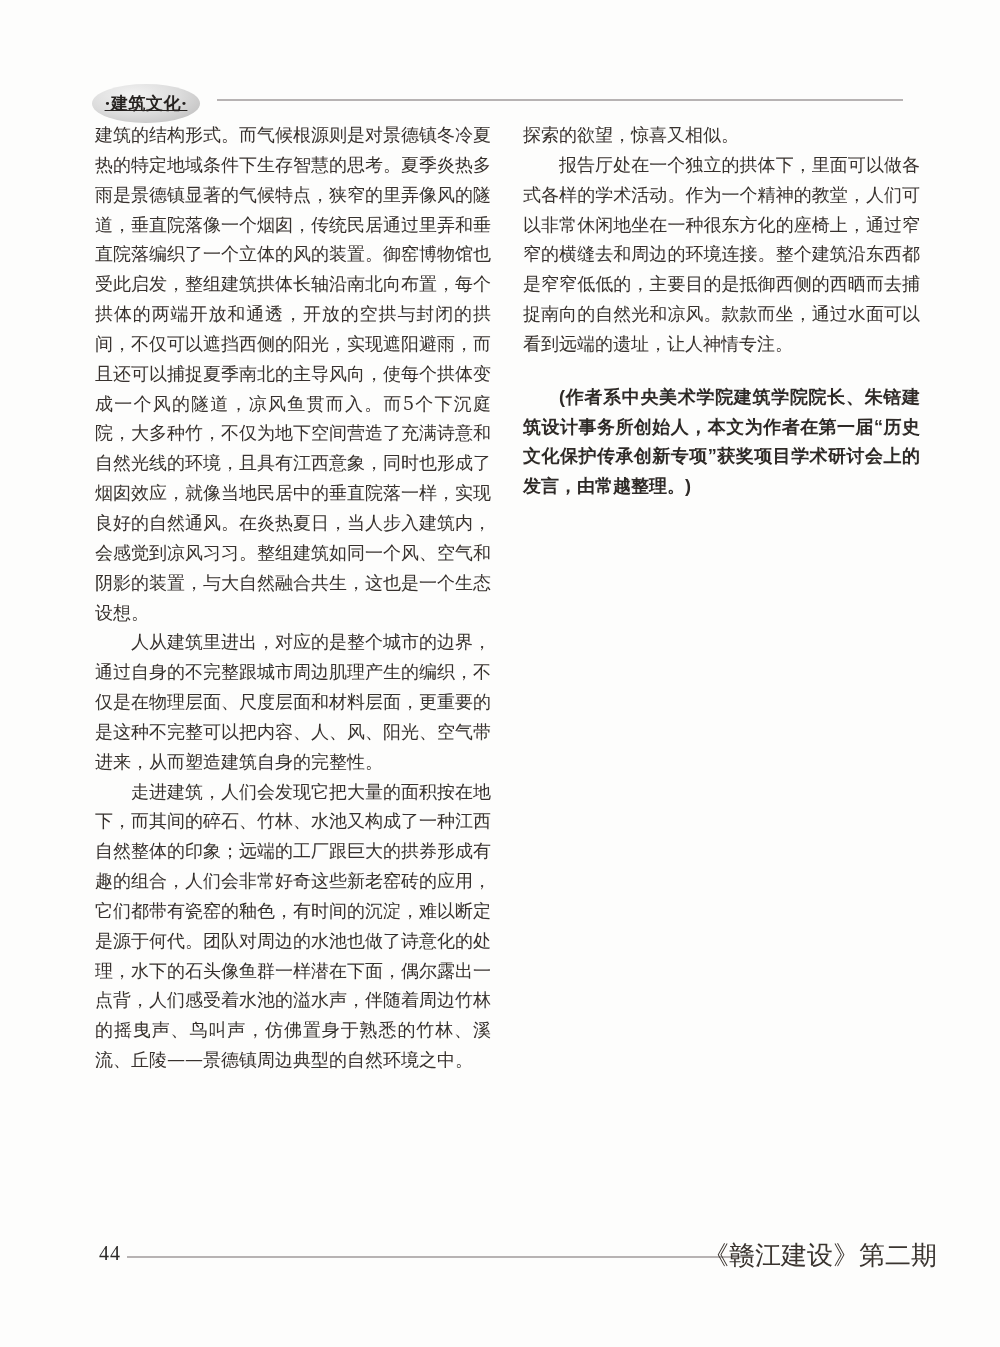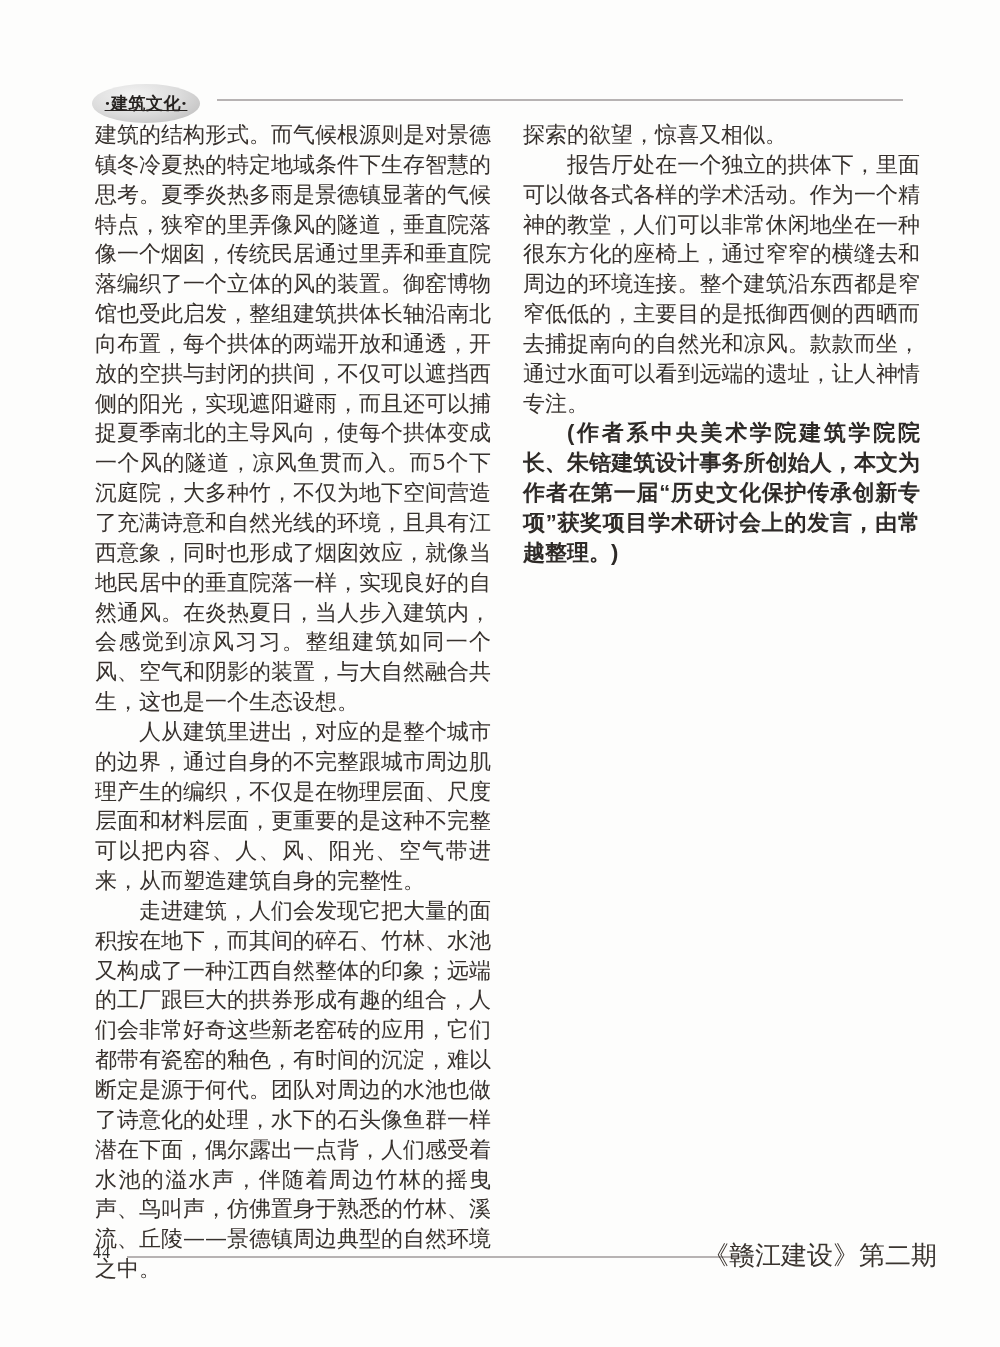--- a/index.html
+++ b/index.html
@@ -24,38 +24,39 @@
     text-decoration:underline;
   }
   .header-rule {
     position:absolute; left:217px; top:99px;
     width:686px; height:2px;
     background:#b7b3b3;
   }
   
   .col {
     position:absolute; top:120px;
-    font-size:22px; line-height:29.85px;
+    font-size:18px; line-height:29.85px;
     text-align:justify;
     text-justify:inter-character;
     letter-spacing:0px;
   }
   .col-left  { left:95px;  width:396px; }
   .col-right { left:523px; width:397px; }
   .para { margin:0; padding:0; text-indent:2em; }
   .para.cont { text-indent:0; }
   .author-note {
     font-family:"Liberation Sans", "DejaVu Sans", sans-serif;
     font-weight:bold;
     color:#2e2a27;
+    margin-top:24px;
   }
   
   .page-num {
-    position:absolute; left:93px; top:1239px;
-    font-size:16px; line-height:28px;
+    position:absolute; left:99px; top:1239px;
+    font-size:20px; line-height:28px;
     font-family:"Liberation Serif", "DejaVu Serif", serif;
     color:#2c2a28; letter-spacing:1px;
   }
   .footer-rule {
     position:absolute; left:127px; top:1256px;
     width:626px; height:2px;
     background:#b7b3b3;
   }
   .journal {
     position:absolute; right:63px; top:1242px;

